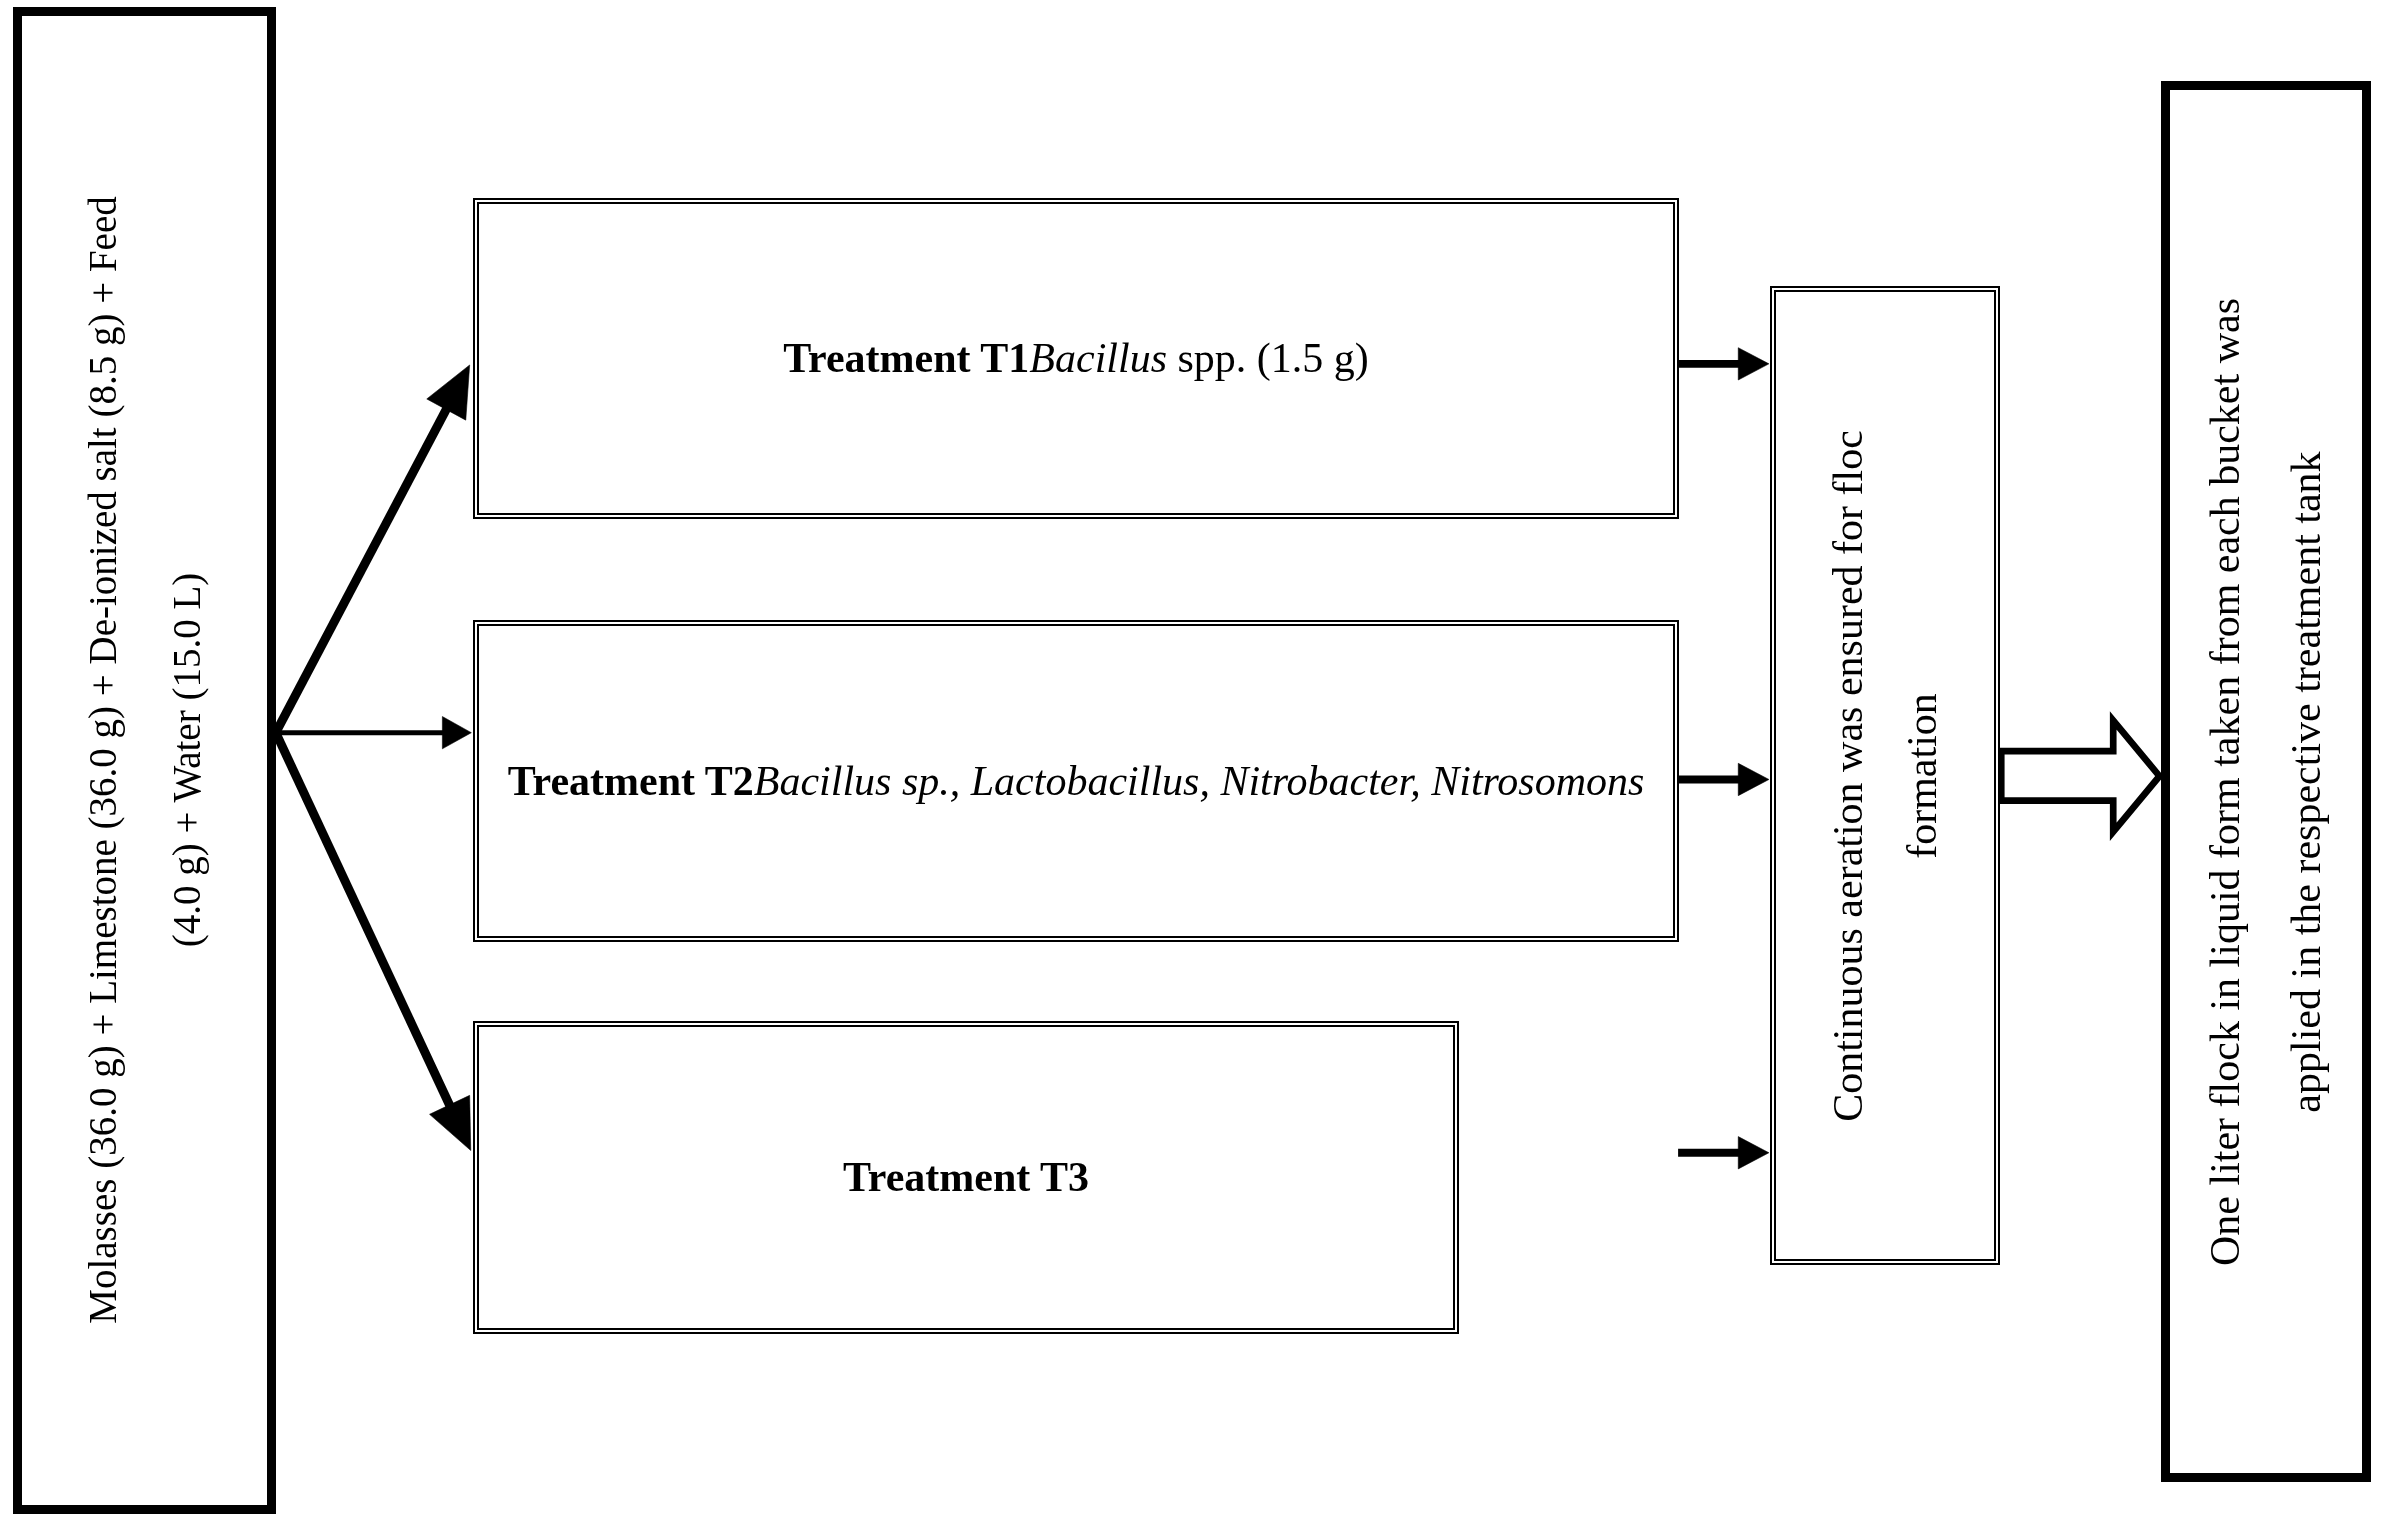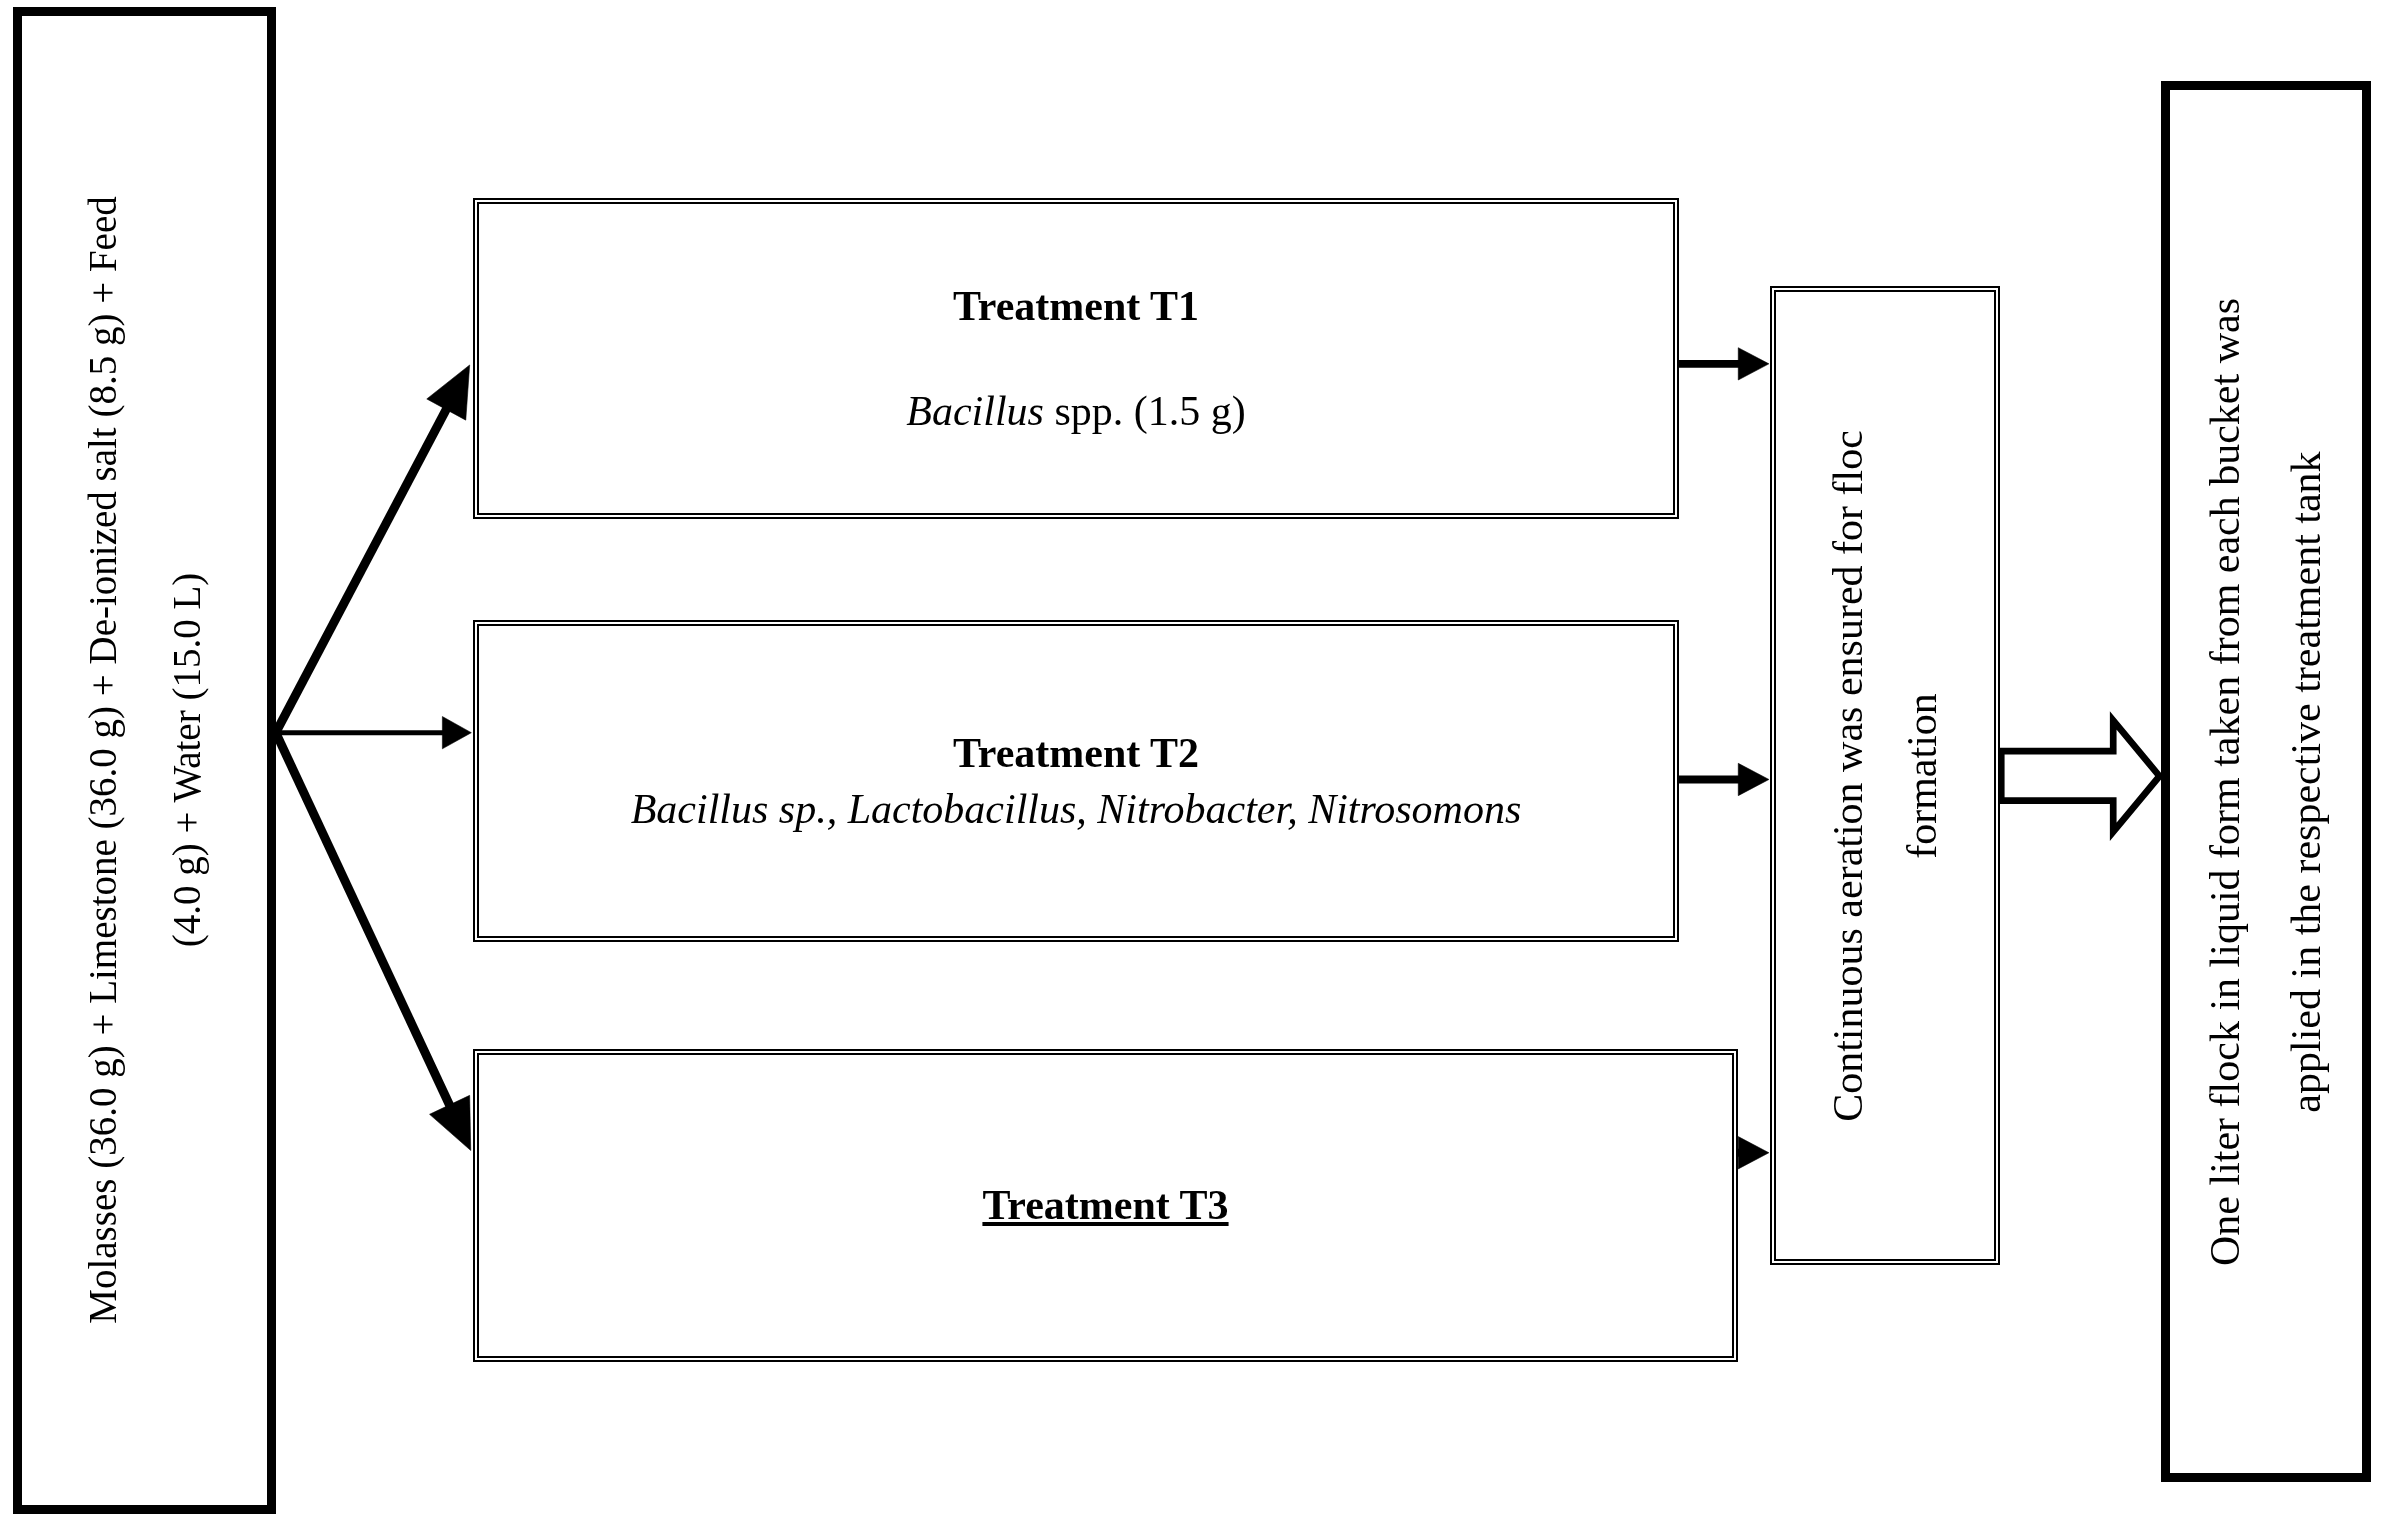--- a/index.html
+++ b/index.html
@@ -11,21 +11,21 @@
     font-family: "Liberation Serif", "DejaVu Serif", serif;
     color: #000000;
   }
   .arrow-layer { position: absolute; left: 0; top: 0; width: 2389px; height: 1535px; }
 
   .box { position: absolute; box-sizing: border-box; background: #ffffff; }
   .thick  { border: 9px solid #000000; }
   .double { border: 6.7px double #000000; }
 
   
-  .t-box { display: flex; flex-direction: column; justify-content: center; align-items: center; }
+  .t-box { display: flex; flex-direction: row; justify-content: center; align-items: center; }
   .hline { font-size: 42px; line-height: 1.15; text-align: center; white-space: nowrap; }
   .sp51 { margin: 28px 0; }
   .sp29 { margin: 4px 0; }
   .sp49 { margin: 27px 0; }
 
   
   .vwrap {
     position: absolute; left: 50%; top: 50%;
     transform: translate(-50%, -50%) rotate(-90deg);
     text-align: center;
@@ -34,21 +34,21 @@
   #ingredients .vwrap { width: 1471px; }
   #ingredients .vline { font-size: 39px; line-height: 84px; }
   #aeration .vwrap { width: 958px; }
   #aeration .vline { font-size: 42px; line-height: 74px; }
   #output .vwrap { width: 1382px; }
   #output .vline { font-size: 42px; line-height: 81px; }
 
   #ingredients { left: 13px;   top: 6.7px;   width: 263px;  height: 1507px; }
   #t1          { left: 473px;  top: 198px;  width: 1206px; height: 321px; }
   #t2          { left: 473px;  top: 620px; width: 1206px; height: 322px; }
-  #t3          { left: 473px;  top: 1049px; width: 1265px; height: 313px; text-decoration: underline; }
+  #t3          { left: 473px;  top: 1021px; width: 986px; height: 313px; }
   #aeration    { left: 1770px; top: 286px;  width: 230px;  height: 979px; }
   #output      { left: 2161px; top: 81px;  width: 210px;  height: 1401px; }
 
   .i { font-style: italic; }
   .b { font-weight: bold; }
 </style>
 </head>
 <body>
 
 <div class="canvas">

